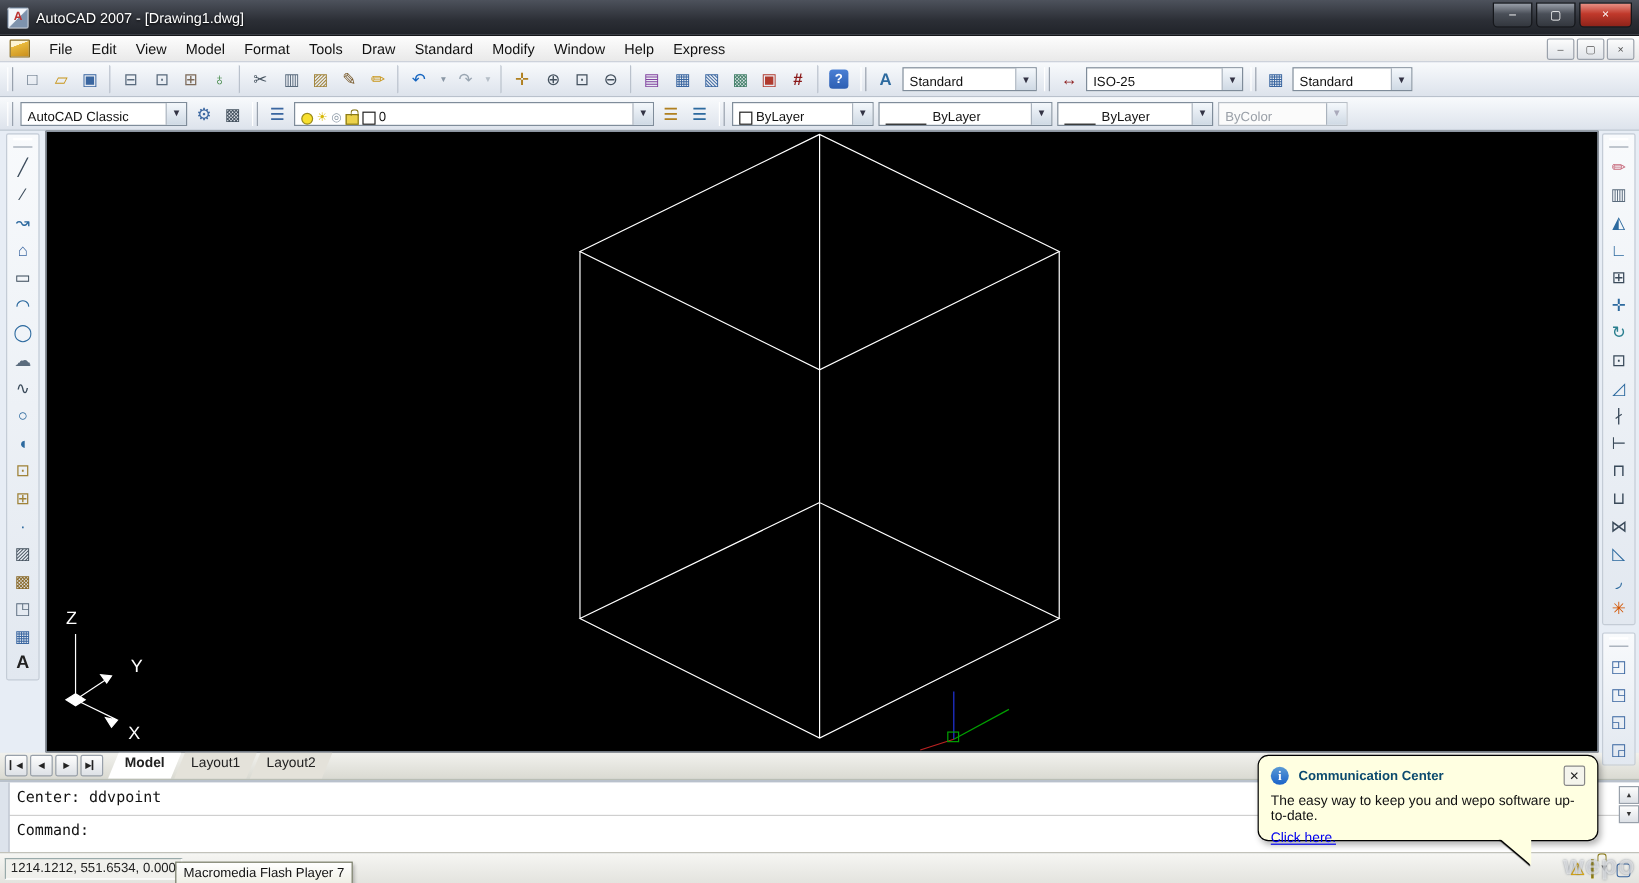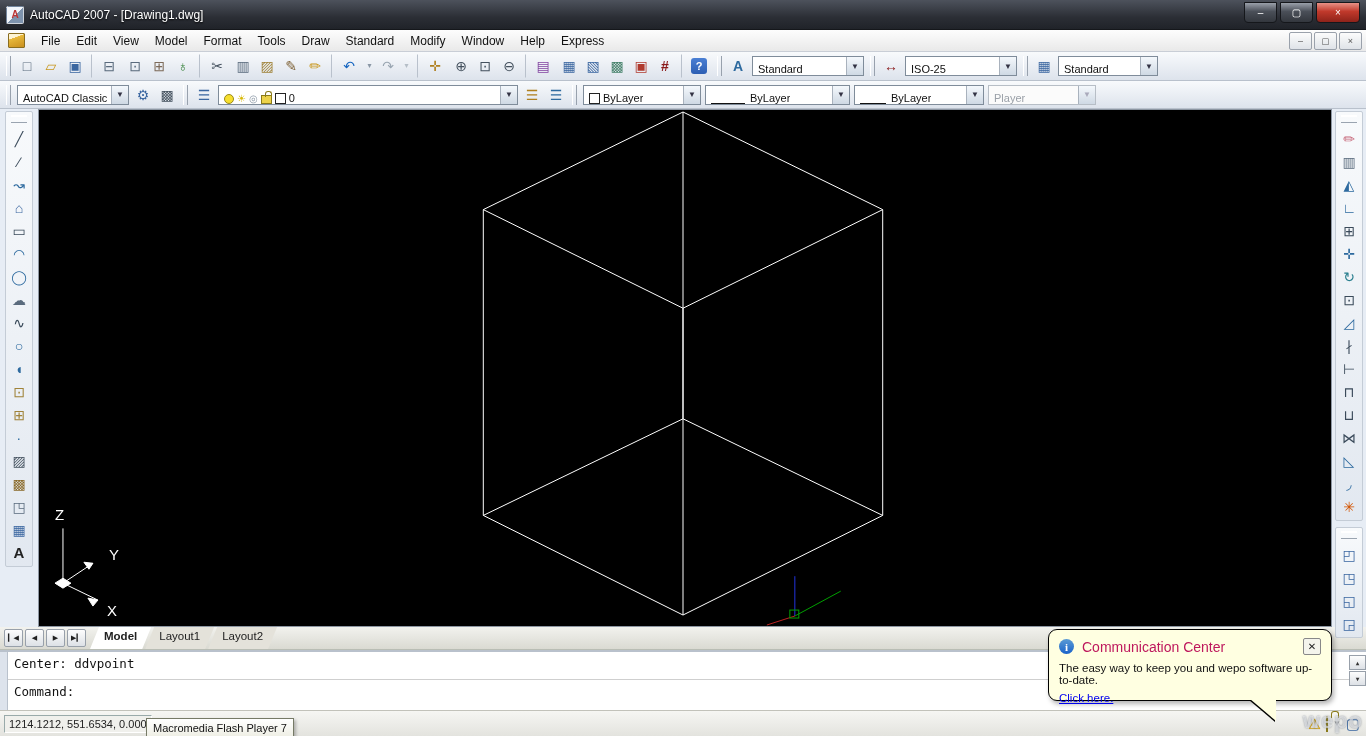--- a/index.html
+++ b/index.html
@@ -112,21 +112,21 @@
   .balloon{position:absolute;left:1048px;top:629px;width:284px;height:72px;background:#ffffe1;
            border:1px solid #000;border-radius:9px;z-index:50;box-sizing:border-box;padding:8px 10px 6px 10px;
            box-shadow:2px 3px 5px rgba(0,0,0,.3)}
   .balloon .tail{position:absolute;right:55px;bottom:-21px;width:0;height:0;
                  border-top:22px solid #ffffe1;border-left:26px solid transparent;
                  filter:drop-shadow(-1px 1px 0 #000)}
   .bhead{display:flex;align-items:center}
   .infoicon{width:15px;height:15px;border-radius:50%;background:linear-gradient(#5b9bd5,#1a63c9);
             color:#fff;font-weight:bold;font-size:11px;font-family:"Liberation Serif",serif;
             display:flex;align-items:center;justify-content:center;margin-right:8px}
-  .btitle{font-weight:normal;font-size:14px;color:#be185d}
+  .btitle{font-weight:bold;font-size:11px;color:#0c4a6e}
   .bclose{margin-left:auto;width:16px;height:15px;border:1px solid #888;background:#f4f4ec;color:#222;
           display:flex;align-items:center;justify-content:center;font-size:10px;border-radius:2px}
   .bbody{font-size:11.5px;color:#111;margin:7px 0 5px 0}
   .blink{font-size:11.5px;color:#0000ee;text-decoration:underline}
   .watermark{position:absolute;right:3px;bottom:2px;z-index:60;font-size:22px;font-weight:bold;
              letter-spacing:1px;color:rgba(255,255,255,.55);text-shadow:0 0 2px rgba(90,100,115,.7);
              pointer-events:none}
 </style>
 </head>
 <body>
@@ -295,37 +295,37 @@
       <i class="g" style="color:#2d6a9f;font-weight:bold">A</i>
     </span>
   <div class="combo" style="width:112px">
     <span class="cval">Standard</span>
     <span class="arrow">▼</span>
   </div>
   <div class="hgrip"></div>
   <span class="tbtn">
       <i class="g" style="color:#8b1a1a">↔</i>
     </span>
-  <div class="combo" style="width:112px">
+  <div class="combo" style="width:131px">
     <span class="cval">ISO-25</span>
     <span class="arrow">▼</span>
   </div>
   <div class="hgrip"></div>
   <span class="tbtn">
       <i class="g" style="color:#3a66a0">▦</i>
     </span>
   <div class="combo" style="width:100px">
     <span class="cval">Standard</span>
     <span class="arrow">▼</span>
   </div>
 </div>
 
 <div class="toolrow row2">
   <div class="hgrip"></div>
-  <div class="combo" style="width:112px">
+  <div class="combo" style="width:139px">
     <span class="cval">AutoCAD Classic</span>
     <span class="arrow">▼</span>
   </div>
   <span class="tbtn">
       <i class="g" style="color:#3a66a0">⚙</i>
     </span>
   <span class="tbtn">
       <i class="g" style="color:#44515e">▩</i>
     </span>
   <div class="hgrip"></div>
@@ -365,21 +365,21 @@
     <span class="lineglyph"></span>
     <span class="cval">ByLayer</span>
     <span class="arrow">▼</span>
   </div>
   <div class="combo" style="width:130px">
     <span class="lineglyph thin" style="width:26px"></span>
     <span class="cval">ByLayer</span>
     <span class="arrow">▼</span>
   </div>
   <div class="combo disabled" style="width:108px">
-    <span class="cval">Player</span>
+    <span class="cval">ByColor</span>
     <span class="arrow">▼</span>
   </div>
 </div>
 
 <div class="main">
 
   <div class="dock left">
     <div class="vtool">
       <div class="vgrip"></div>
       <div>

